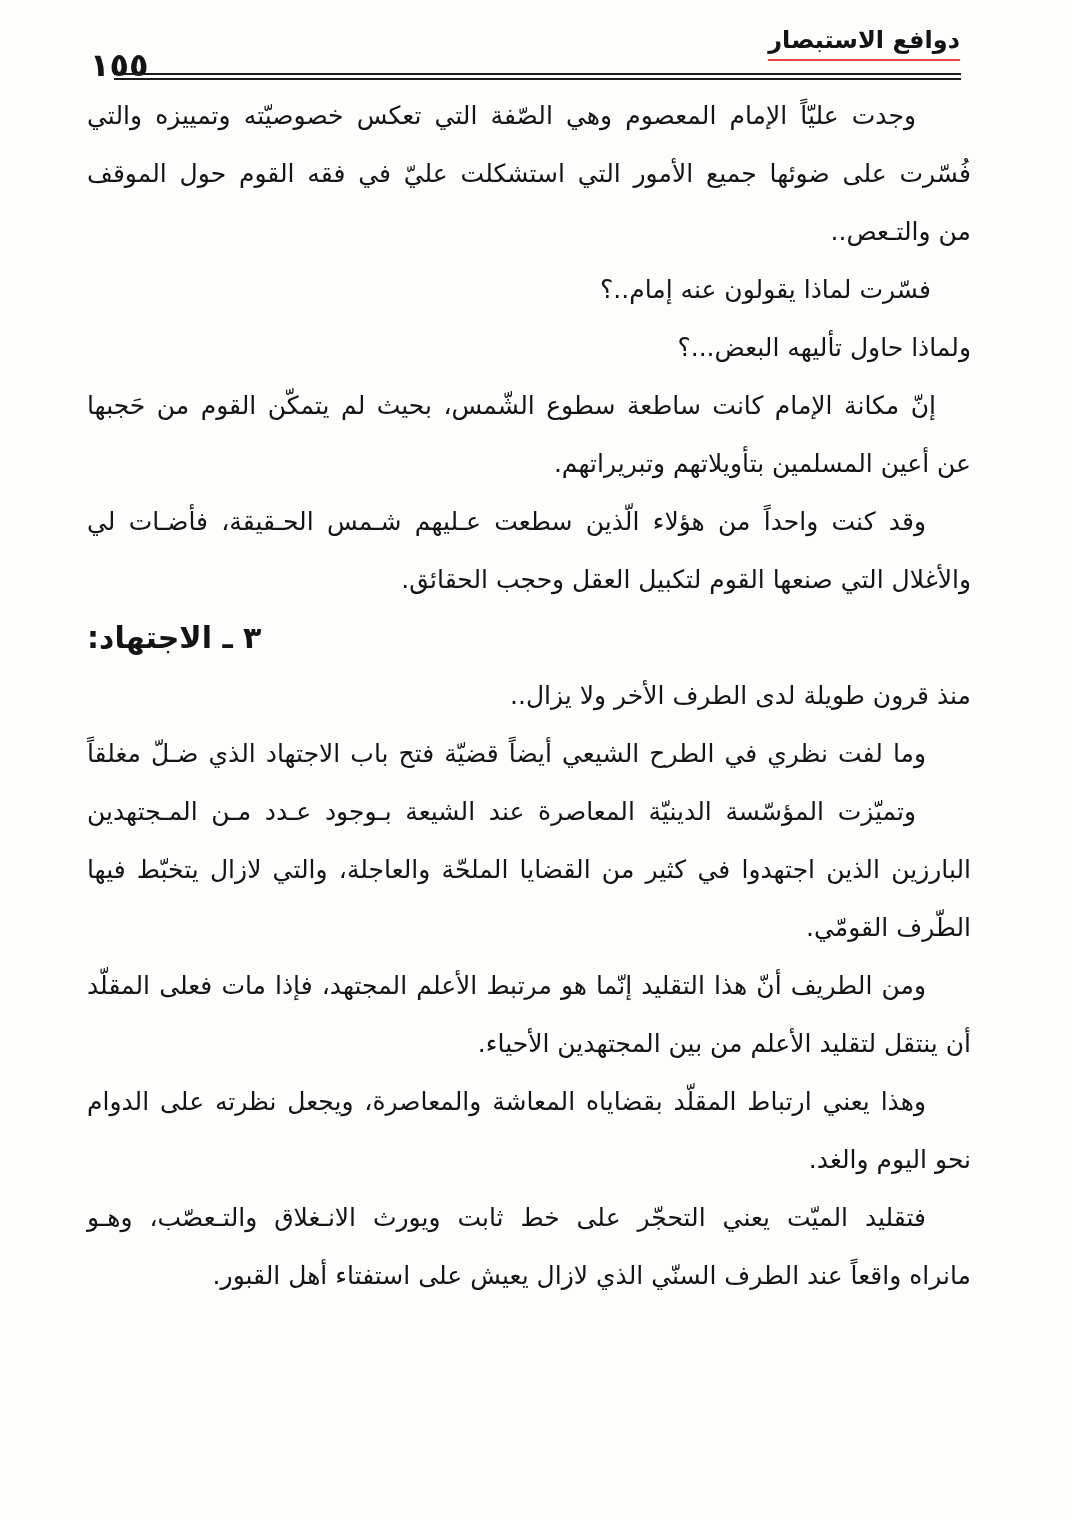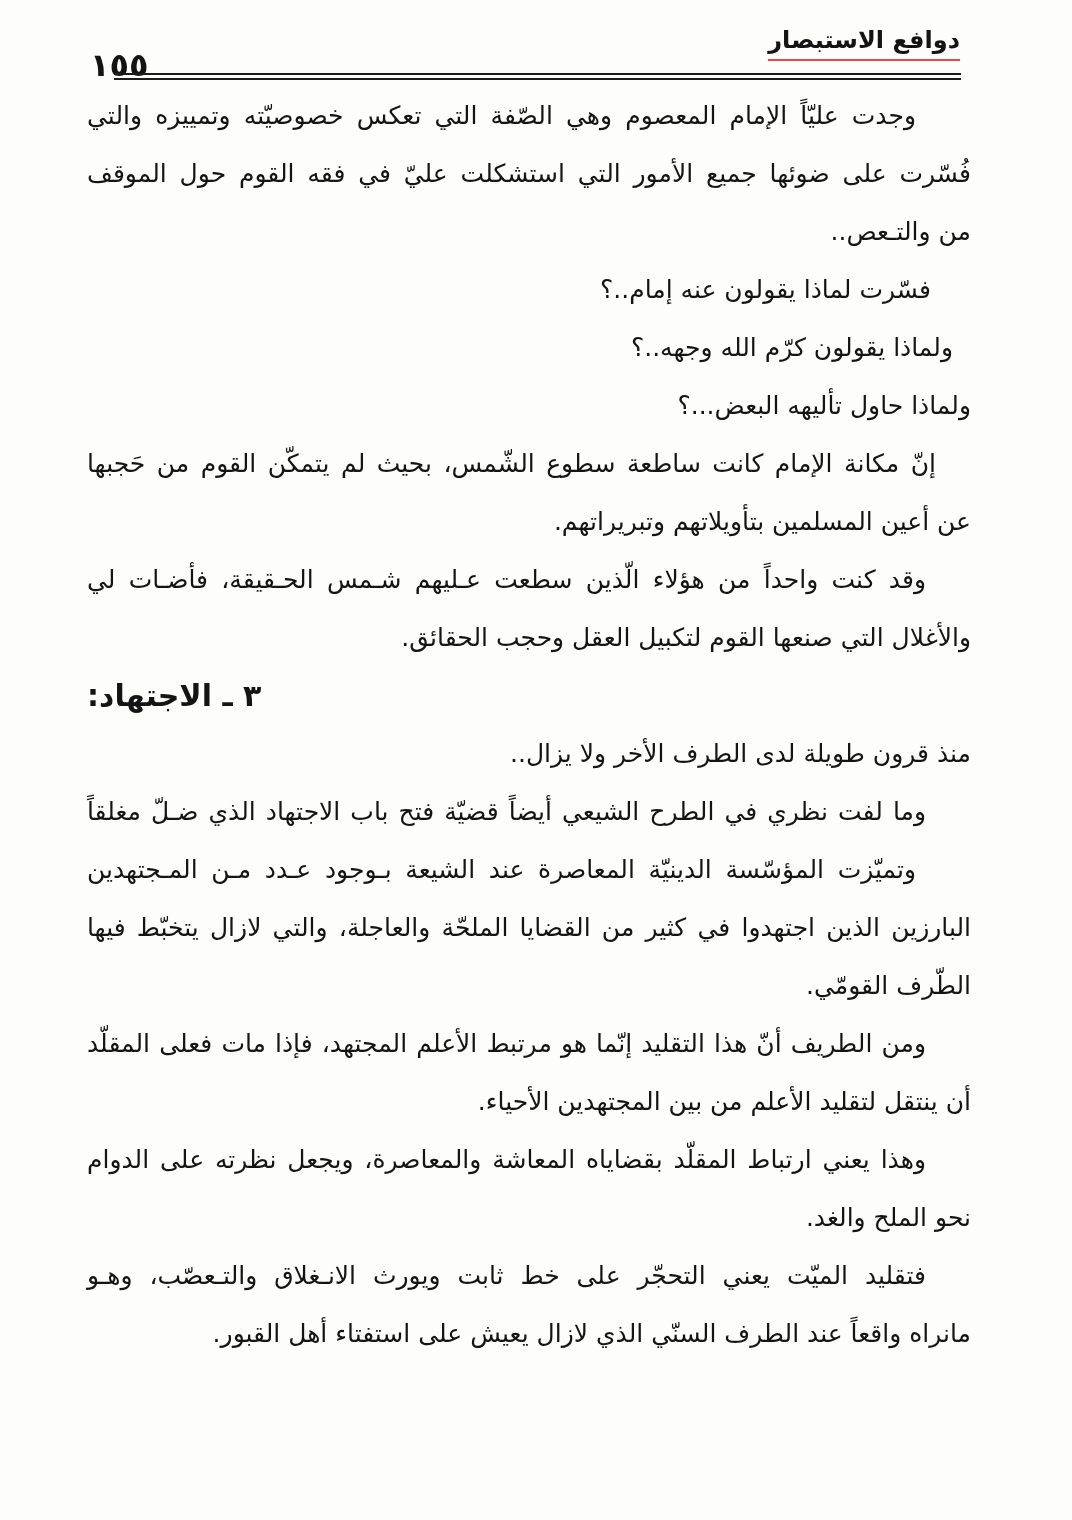--- a/index.html
+++ b/index.html
@@ -89,23 +89,20 @@
     <div>
       <div class="l j i55">وجدت عليّاً الإمام المعصوم وهي الصّفة التي تعكس خصوصيّته وتمييزه والتي</div>
       <div class="l j">فُسّرت على ضوئها جميع الأمور التي استشكلت عليّ في فقه القوم حول الموقف</div>
       <div class="l e">من والتـعص..</div>
     </div>
 
     <div>
       <div class="l e i40">فسّرت لماذا يقولون عنه إمام..؟</div>
     </div>
 
-    <div>
-      <div class="l e i18">ولماذا يقولون كرّم الله وجهه..؟</div>
-    </div>
 
     <div>
       <div class="l e">ولماذا حاول تأليهه البعض...؟</div>
     </div>
 
     <div>
       <div class="l j i35">إنّ مكانة الإمام كانت ساطعة سطوع الشّمس، بحيث لم يتمكّن القوم من حَجبها</div>
       <div class="l e">عن أعين المسلمين بتأويلاتهم وتبريراتهم.</div>
     </div>
 
@@ -127,21 +124,21 @@
       <div class="l e">الطّرف القومّي.</div>
     </div>
 
     <div>
       <div class="l j i45">ومن الطريف أنّ هذا التقليد إنّما هو مرتبط الأعلم المجتهد، فإذا مات فعلى المقلّد</div>
       <div class="l e">أن ينتقل لتقليد الأعلم من بين المجتهدين الأحياء.</div>
     </div>
 
     <div>
       <div class="l j i45">وهذا يعني ارتباط المقلّد بقضاياه المعاشة والمعاصرة، ويجعل نظرته على الدوام</div>
-      <div class="l e">نحو الملح والغد.</div>
+      <div class="l e">نحو اليوم والغد.</div>
     </div>
 
     <div>
       <div class="l j i45">فتقليد الميّت يعني التحجّر على خط ثابت ويورث الانـغلاق والتـعصّب، وهـو</div>
       <div class="l e">مانراه واقعاً عند الطرف السنّي الذي لازال يعيش على استفتاء أهل القبور.</div>
     </div>
 
   </div>
 </div>
 

